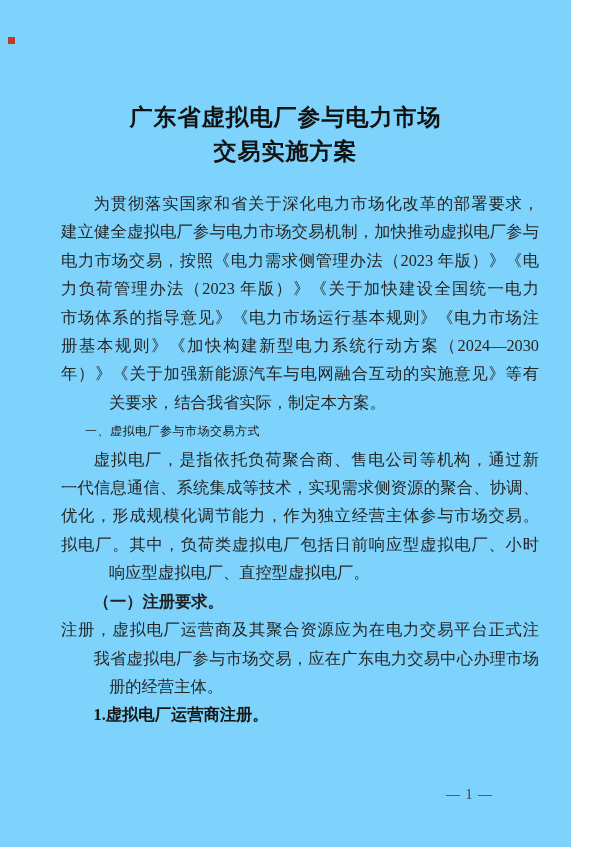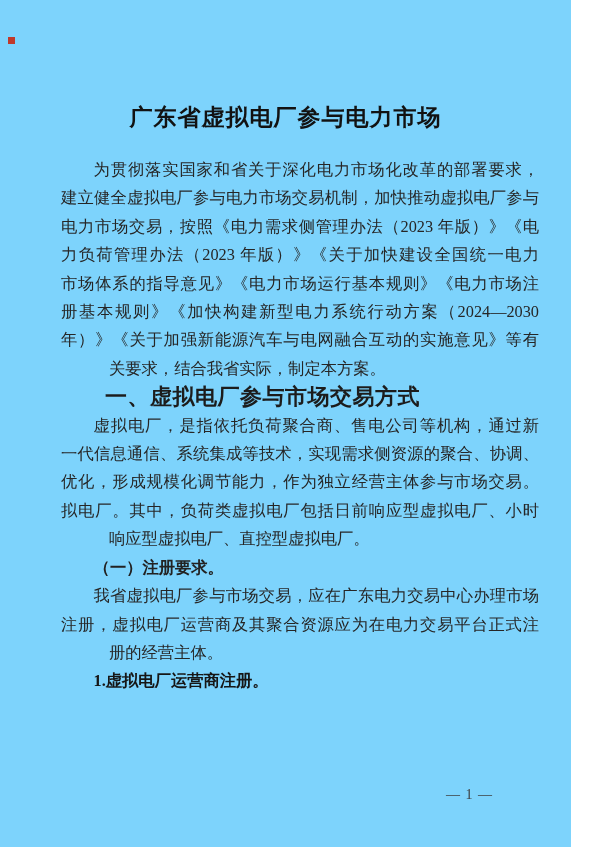--- a/index.html
+++ b/index.html
@@ -40,22 +40,22 @@
   }
   .line {
     text-align: justify;
     text-align-last: justify;
     text-justify: inter-character;
   }
   .line.first { text-indent: 2em; }
   .line.end { text-align-last: left; margin-left: 48px; }
   .heading {
     font-family: "Liberation Sans", sans-serif;
-    font-weight: 700;
-    font-size: 22px;
+    font-weight: 400;
+    font-size: 12px;
     text-indent: 2em;
     color: #1c1c1c;
     letter-spacing: 0.5px;
   }
   .subheading {
     text-indent: 2em;
     color: #222222;
     font-weight: bold;
   }
   .numbered {
@@ -73,38 +73,39 @@
   }
 </style>
 </head>
 <body>
 
 <div class="page">
   <div class="red-mark" style="background: rgb(192, 57, 43);"></div>
 
   <div class="doc-title">
     <div>广东省虚拟电厂参与电力市场</div>
+    <div>交易实施方案</div>
   </div>
 
   <div class="doc-body">
       <div class="line first">为贯彻落实国家和省关于深化电力市场化改革的部署要求，</div>
       <div class="line">建立健全虚拟电厂参与电力市场交易机制，加快推动虚拟电厂参与</div>
       <div class="line">电力市场交易，按照《电力需求侧管理办法（2023 年版）》《电</div>
       <div class="line">力负荷管理办法（2023 年版）》《关于加快建设全国统一电力</div>
       <div class="line">市场体系的指导意见》《电力市场运行基本规则》《电力市场注</div>
       <div class="line">册基本规则》《加快构建新型电力系统行动方案（2024—2030</div>
       <div class="line">年）》《关于加强新能源汽车与电网融合互动的实施意见》等有</div>
       <div class="line end">关要求，结合我省实际，制定本方案。</div>
       <div class="heading">一、虚拟电厂参与市场交易方式</div>
       <div class="line first">虚拟电厂，是指依托负荷聚合商、售电公司等机构，通过新</div>
       <div class="line">一代信息通信、系统集成等技术，实现需求侧资源的聚合、协调、</div>
       <div class="line">优化，形成规模化调节能力，作为独立经营主体参与市场交易。</div>
       <div class="line">拟电厂。其中，负荷类虚拟电厂包括日前响应型虚拟电厂、小时</div>
       <div class="line end">响应型虚拟电厂、直控型虚拟电厂。</div>
       <div class="subheading">（一）注册要求。</div>
+      <div class="line">注册，虚拟电厂运营商及其聚合资源应为在电力交易平台正式注</div>
       <div class="line first">我省虚拟电厂参与市场交易，应在广东电力交易中心办理市场</div>
-      <div class="line">注册，虚拟电厂运营商及其聚合资源应为在电力交易平台正式注</div>
       <div class="line end">册的经营主体。</div>
       <div class="numbered">1.虚拟电厂运营商注册。</div>
     </div>
 
   <div class="page-number">— 1 —</div>
 </div>
 
 </body></html>

